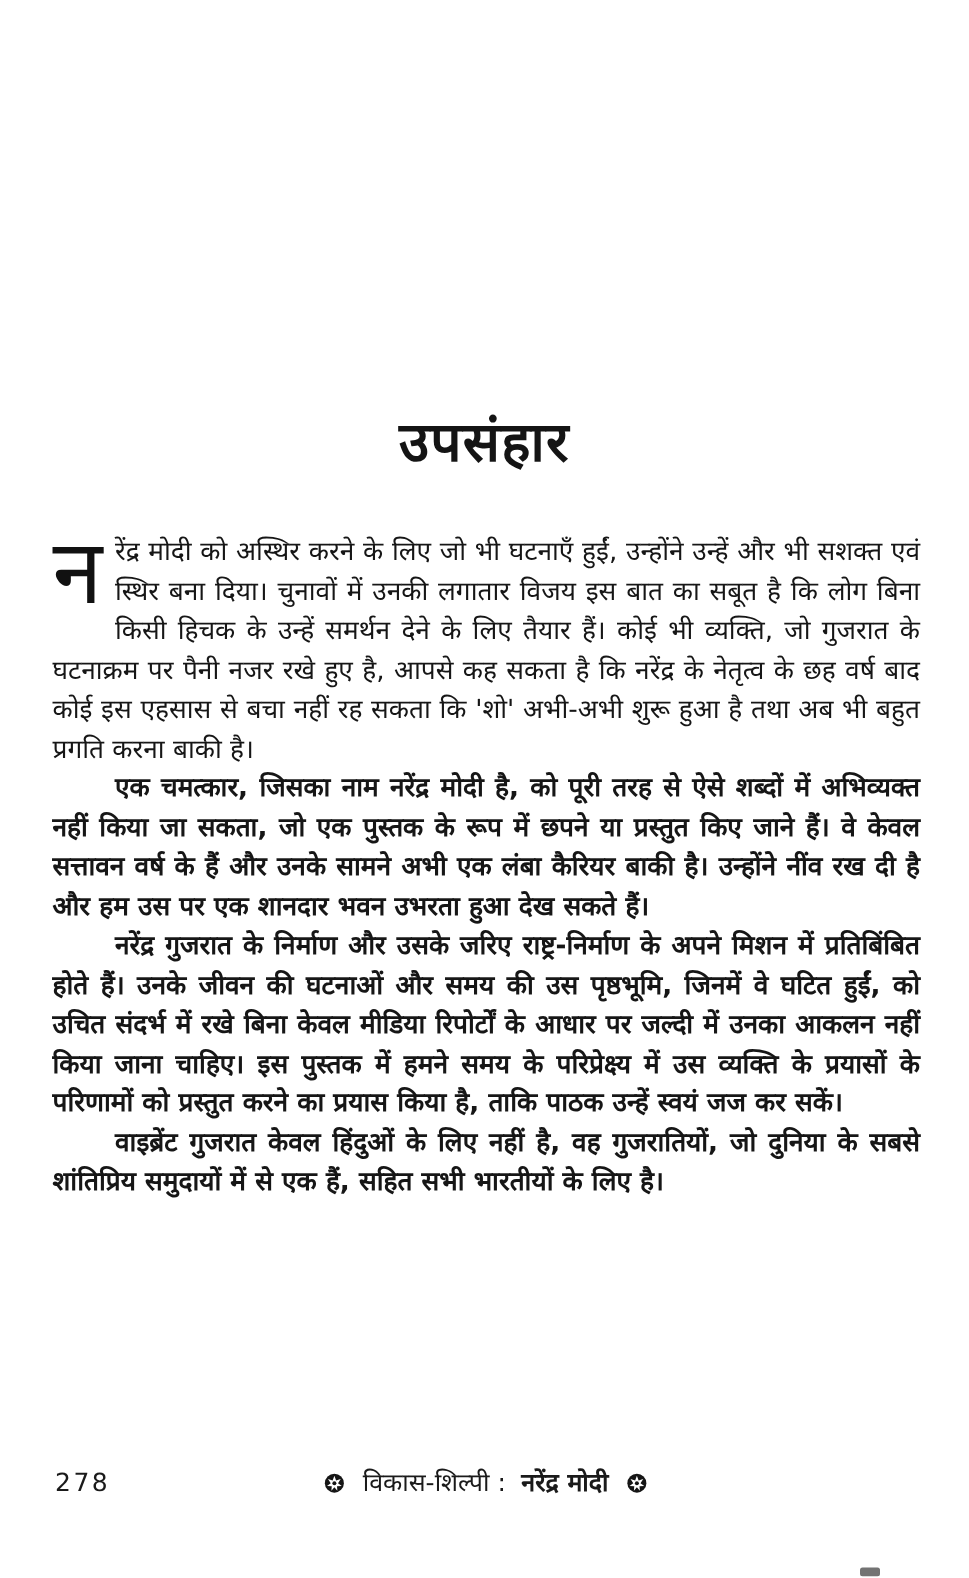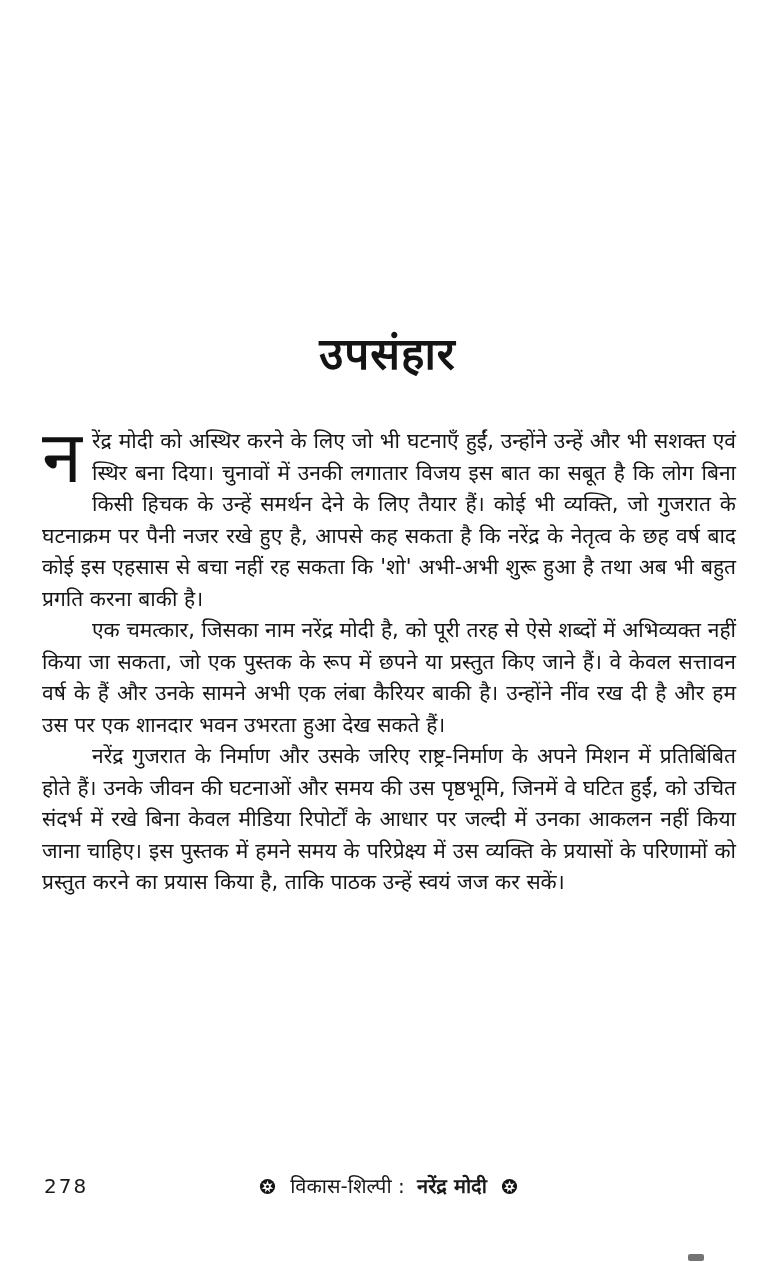--- a/index.html
+++ b/index.html
@@ -41,20 +41,21 @@
     font-size: 21px;
     line-height: 31.5px;
     text-align: justify;
     color: #161616;
   }
   .content p {
     margin: 0;
   }
   .para.indent {
     text-indent: 50px;
+    font-weight: bold;
   }
   .dropcap {
     float: left;
     font-size: 72px;
     line-height: 58px;
     height: 62px;
     padding: 2px 10px 0 0;
     color: #111;
   }
   .footer {
@@ -109,20 +110,21 @@
 <body>
 
 <div class="page">
 
   <h1 class="chapter-title">उपसंहार</h1>
 
   <div class="content">
     <p class="para first"><span class="dropcap">न</span><span>रेंद्र मोदी को अस्थिर करने के लिए जो भी घटनाएँ हुईं, उन्होंने उन्हें और भी सशक्त एवं स्थिर बना दिया। चुनावों में उनकी लगातार विजय इस बात का सबूत है कि लोग बिना किसी हिचक के उन्हें समर्थन देने के लिए तैयार हैं। कोई भी व्यक्ति, जो गुजरात के घटनाक्रम पर पैनी नजर रखे हुए है, आपसे कह सकता है कि नरेंद्र के नेतृत्व के छह वर्ष बाद कोई इस एहसास से बचा नहीं रह सकता कि 'शो' अभी-अभी शुरू हुआ है तथा अब भी बहुत प्रगति करना बाकी है।</span></p>
     <p class="para indent">एक चमत्कार, जिसका नाम नरेंद्र मोदी है, को पूरी तरह से ऐसे शब्दों में अभिव्यक्त नहीं किया जा सकता, जो एक पुस्तक के रूप में छपने या प्रस्तुत किए जाने हैं। वे केवल सत्तावन वर्ष के हैं और उनके सामने अभी एक लंबा कैरियर बाकी है। उन्होंने नींव रख दी है और हम उस पर एक शानदार भवन उभरता हुआ देख सकते हैं।</p>
     <p class="para indent">नरेंद्र गुजरात के निर्माण और उसके जरिए राष्ट्र-निर्माण के अपने मिशन में प्रतिबिंबित होते हैं। उनके जीवन की घटनाओं और समय की उस पृष्ठभूमि, जिनमें वे घटित हुईं, को उचित संदर्भ में रखे बिना केवल मीडिया रिपोर्टों के आधार पर जल्दी में उनका आकलन नहीं किया जाना चाहिए। इस पुस्तक में हमने समय के परिप्रेक्ष्य में उस व्यक्ति के प्रयासों के परिणामों को प्रस्तुत करने का प्रयास किया है, ताकि पाठक उन्हें स्वयं जज कर सकें।</p>
+    <p class="para indent">वाइब्रेंट गुजरात केवल हिंदुओं के लिए नहीं है, वह गुजरातियों, जो दुनिया के सबसे शांतिप्रिय समुदायों में से एक हैं, सहित सभी भारतीयों के लिए है।</p>
   </div>
 
   <div class="footer">
     <span class="page-number">278</span>
     <span class="running-title">
       <span class="ornament"><svg width="17" height="17" viewBox="0 0 17 17">
             <circle cx="8.5" cy="8.5" r="7.6" fill="#151515"></circle>
             <path d="M8.5 2.6 L9.9 6.3 L13.6 5.1 L11.4 8.5 L14.4 10.7 L10.6 10.9 L10.9 14.6 L8.5 11.7 L6.1 14.6 L6.4 10.9 L2.6 10.7 L5.6 8.5 L3.4 5.1 L7.1 6.3 Z" fill="#ffffff"></path>
             <circle cx="8.5" cy="8.5" r="1.6" fill="#151515"></circle>
           </svg></span>

